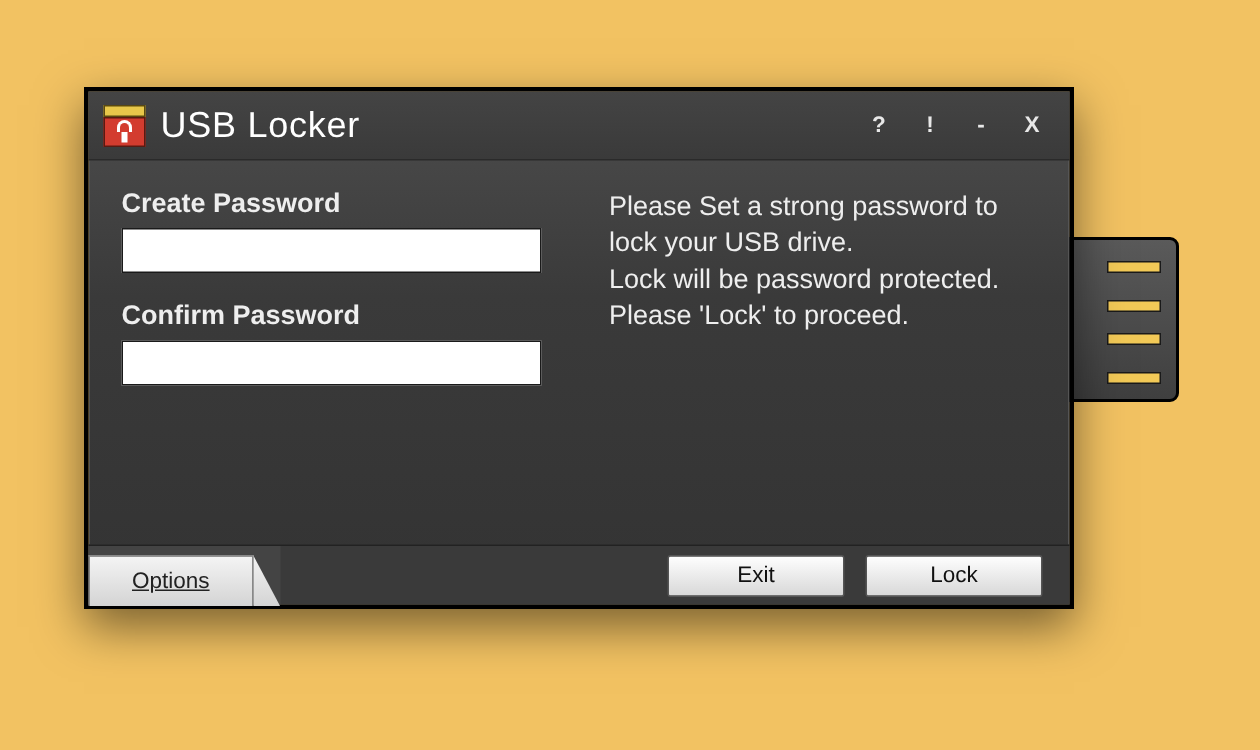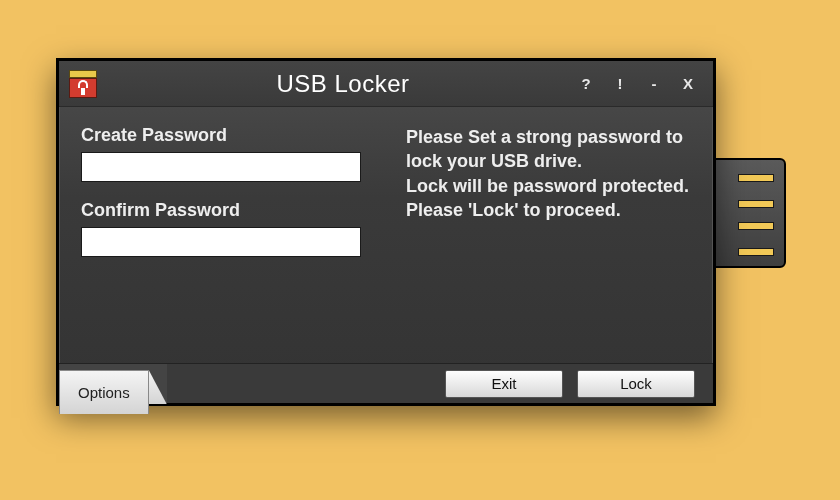--- a/index.html
+++ b/index.html
@@ -89,21 +89,20 @@
     top: 18px; left: 12px;
     width: 4px; height: 7px;
     background: #fff;
   }
   .title-text {
     color: #fff;
     font-size: 24px;
     font-weight: 500;
     flex: 1;
     letter-spacing: .5px;
-    text-align: center;
   }
   .win-controls {
     display: flex;
     gap: 20px;
     padding-right: 8px;
   }
   .win-controls span {
     color: #e8e8e8;
     font-size: 15px;
     font-weight: 600;
@@ -135,46 +134,47 @@
     outline: none;
     padding: 0 6px;
     font-size: 15px;
     margin-bottom: 18px;
   }
   .instructions {
     flex: 1;
     color: #eee;
     font-size: 18px;
     line-height: 1.35;
-    font-weight: 700;
+    font-weight: 400;
   }
 
   .footer {
     height: 40px;
     display: flex;
     align-items: stretch;
     background: #3a3a3a;
     border-top: 1px solid #222;
   }
   .footer-tabs {
     display: flex;
     background: #444;
   }
   .tab {
     background: linear-gradient(to bottom, #f4f4f4, #d4d4d4);
     color: #222;
     font-size: 15px;
-    padding: 0 18px;
+    padding: 0 28px;
     display: flex;
     align-items: center;
     border: 1px solid #888;
     border-bottom: none;
     cursor: pointer;
-    height: 44px;
+    height: 34px;
     margin-top: 6px;
+    text-decoration: underline;
   }
   .tab + .tab { border-left: none; }
   .tab-tail {
     width: 18px;
     height: 34px;
     margin-top: 6px;
     background: linear-gradient(to bottom, #f4f4f4, #d4d4d4);
     clip-path: polygon(0 0, 100% 100%, 0 100%);
     border-bottom: none;
   }

